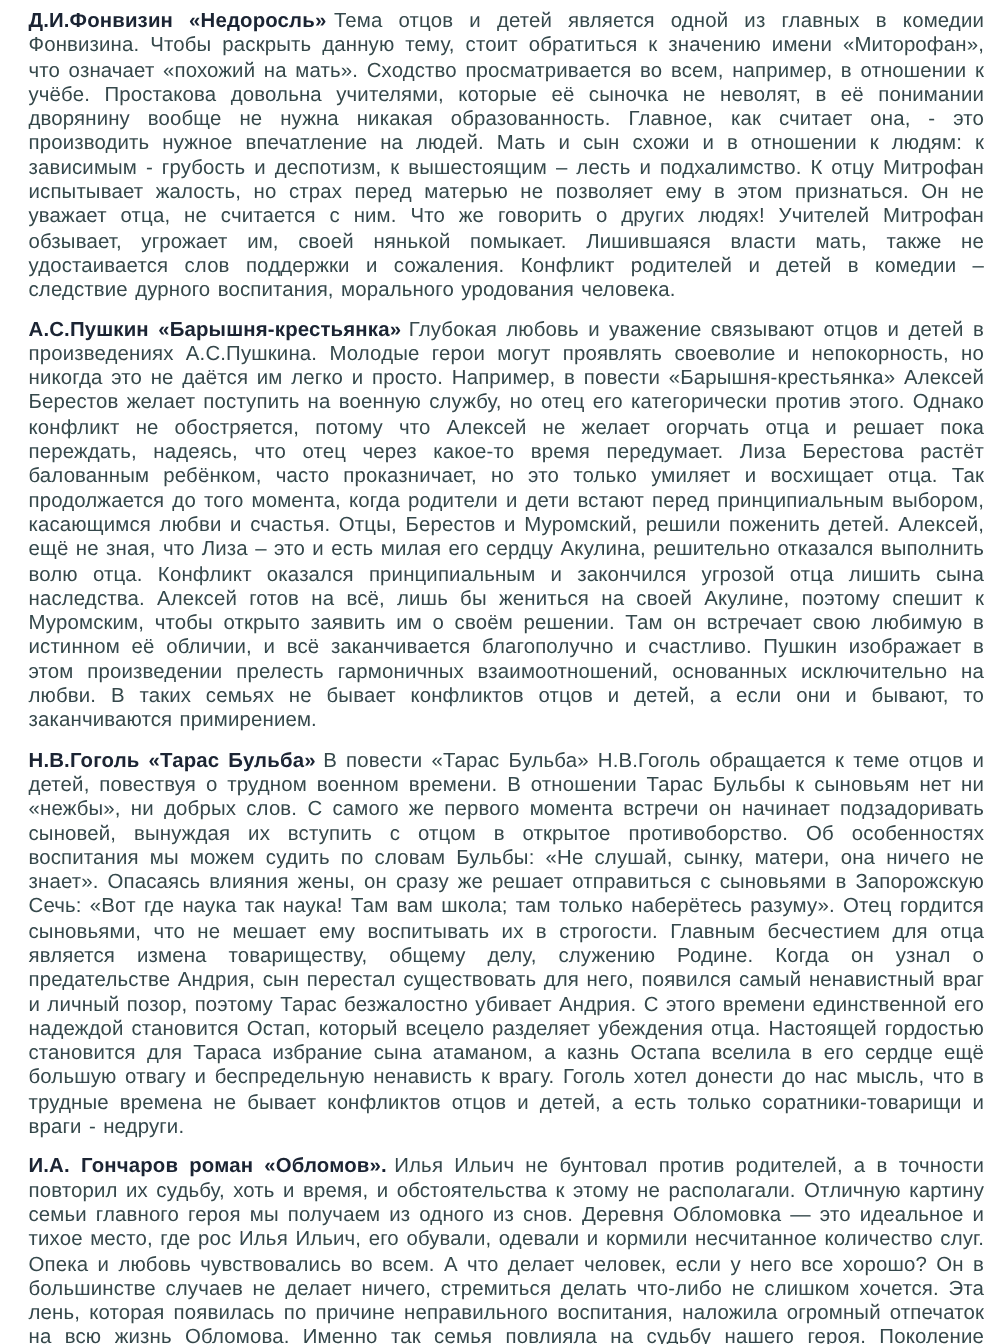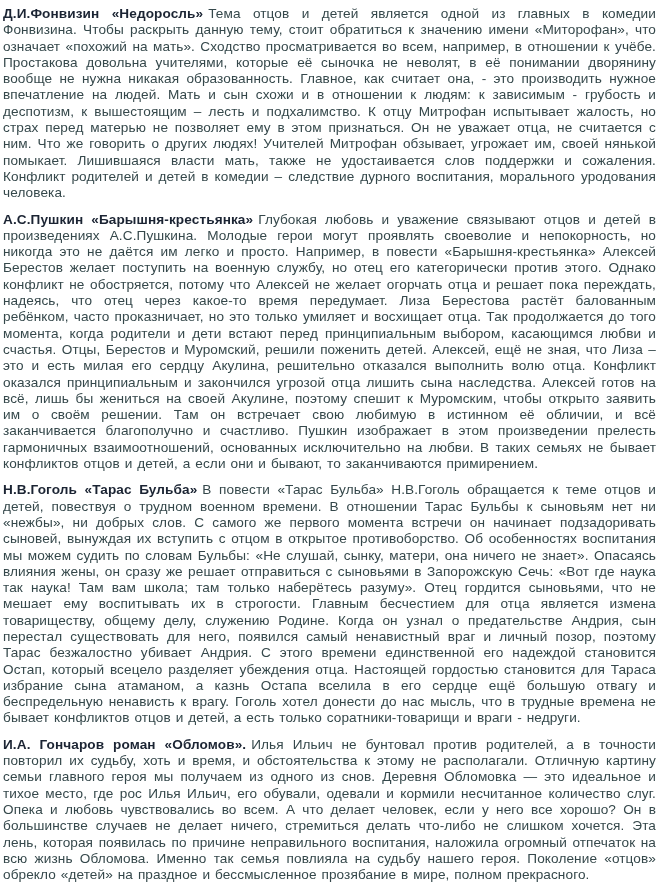--- a/index.html
+++ b/index.html
@@ -14,21 +14,21 @@
     background:var(--bg);
     font-family:"Liberation Sans","DejaVu Sans",sans-serif;
     overflow:hidden;
   }
   .doc{
     box-sizing:border-box;
     width:659px;
     padding:6px 3px 6px 3px;
   }
   .essay{
-    margin:0 0 10px 0;
+    margin:0 0 10px 16px;
     font-size:13.6px;
     line-height:16.3px;
     color:var(--body-text);
     text-align:justify;
     letter-spacing:0.1px;
     word-spacing:1px;
   }
   .essay:last-child{margin-bottom:0;}
   .essay .title{
     font-weight:bold;

